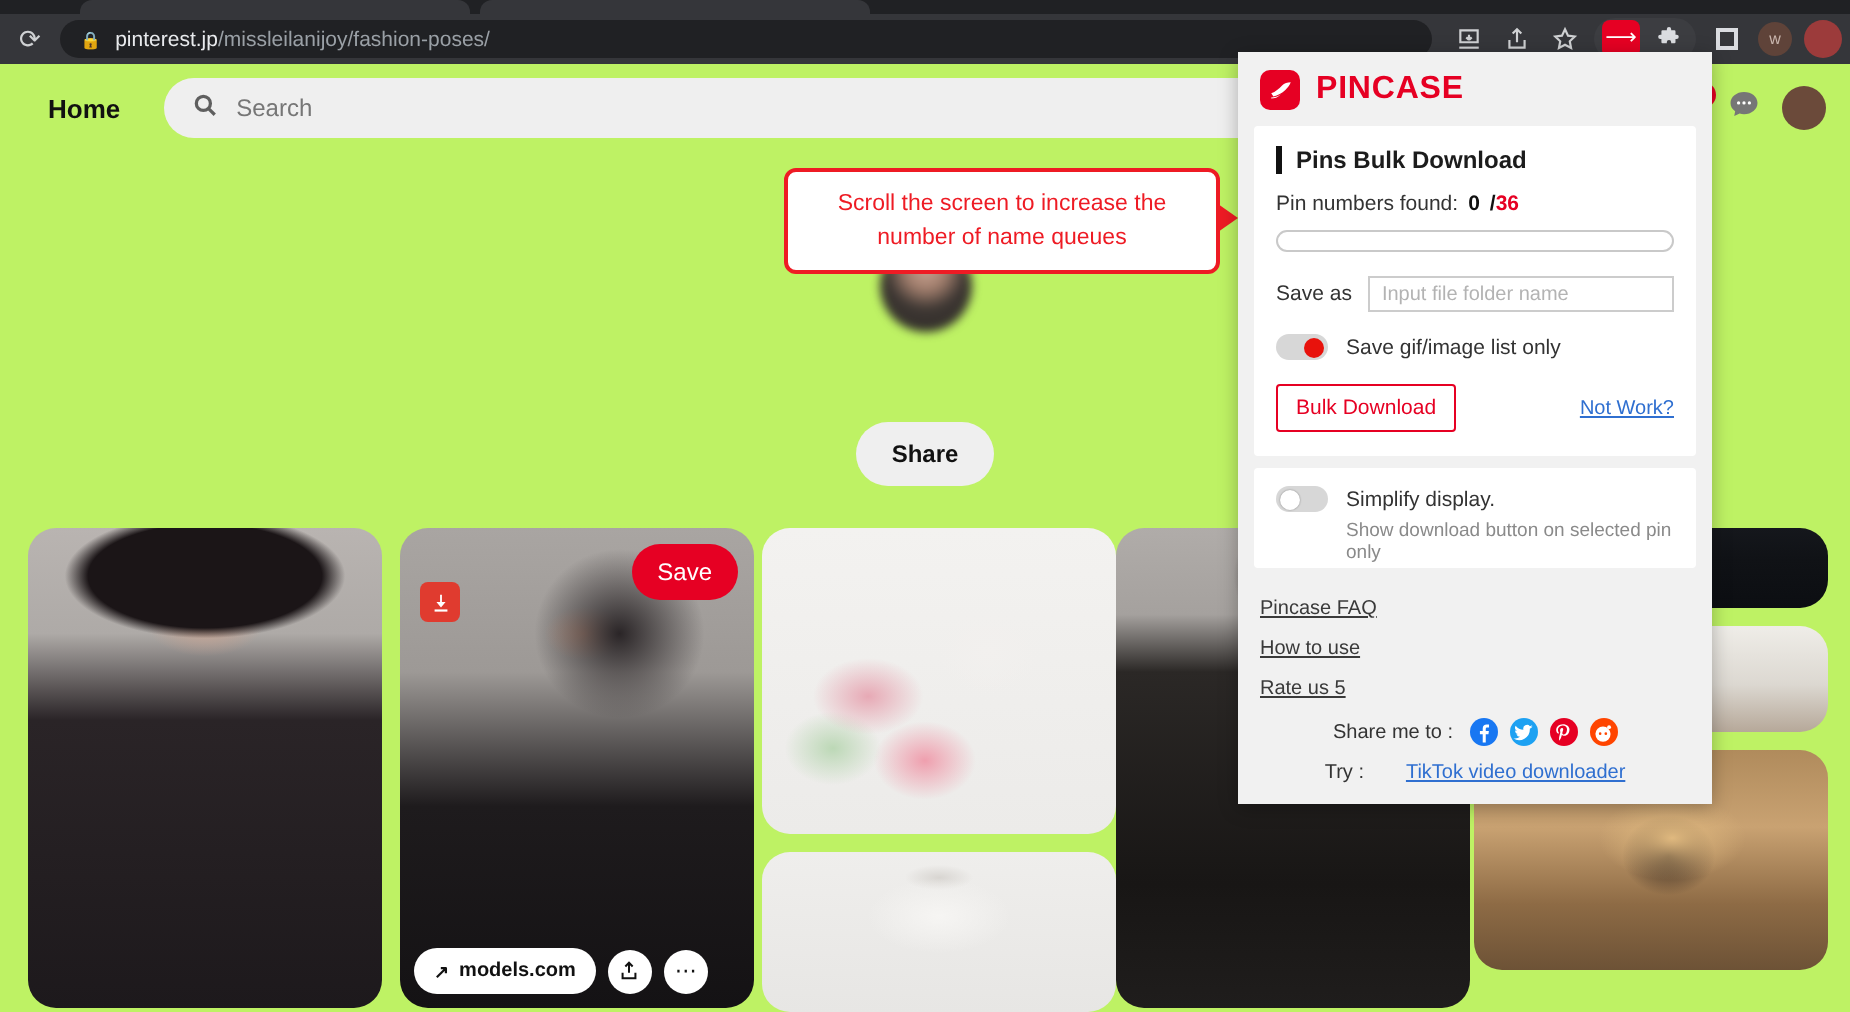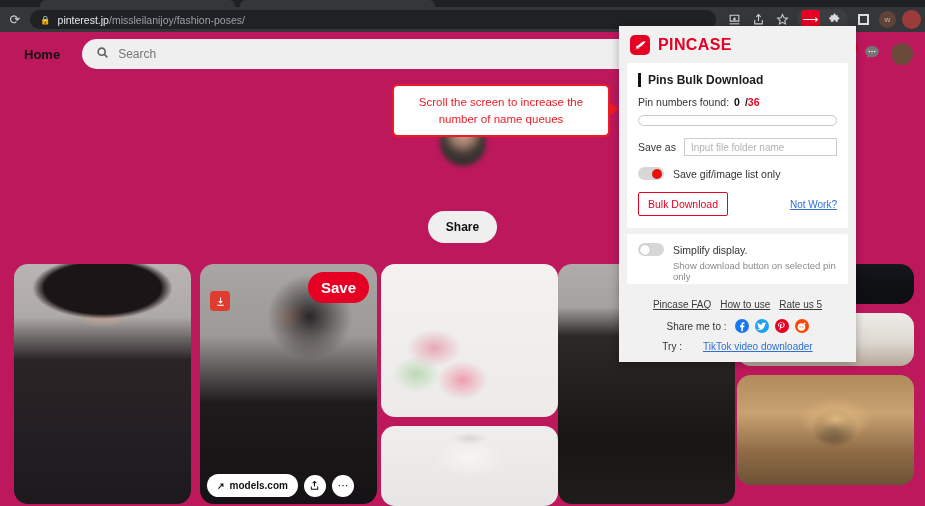--- a/index.html
+++ b/index.html
@@ -66,21 +66,21 @@
     background: #5f4339; color: #c9b5ad; font-size: 8px;
     display: flex; align-items: center; justify-content: center; margin: 0 4px;
   }
   .avatar-tb2 {
     width: 19px; height: 19px; border-radius: 50%;
     background: #9c3b3b; color: #fff; font-size: 8.5px;
     display: flex; align-items: center; justify-content: center; margin-left: 2px;
   }
 
   
-  .page { position: absolute; top: 32px; left: 0; width: 925px; height: 474px; background: #be185d; }
+  .page { position: absolute; top: 32px; left: 0; width: 925px; height: 474px; background: #bef264; }
   .pin-header {
     height: 44px; display: flex; align-items: center; padding: 0 8px;
   }
   .nav-home {
     font-size: 13px; font-weight: bold; color: #111;
     padding: 0 14px; margin-left: 2px;
   }
   .search-box {
     flex: 1; height: 30px; background: #efefef; border-radius: 16px;
     display: flex; align-items: center; padding: 0 14px; margin: 0 8px;
@@ -160,21 +160,21 @@
       radial-gradient(ellipse 22% 26% at 40% 50%, #e7e2da 0%, rgba(231,226,218,0) 80%),
       linear-gradient(180deg, #efede8 0%, #dcd8d1 55%, #b6a899 100%); }
   .img8 { background:
       radial-gradient(ellipse 26% 24% at 56% 40%, #e0b97f 0%, rgba(224,185,127,0) 80%),
       radial-gradient(ellipse 16% 22% at 55% 48%, #3a2c22 0%, rgba(58,44,34,0) 82%),
       linear-gradient(180deg, #b08b5c 0%, #c9a272 35%, #8e6b45 70%, #6d5236 100%); }
 
   
   .save-btn {
     position: absolute; top: 8px; right: 8px;
-    background: #e60023; color: #fff; font-size: 15px; font-weight: bold;
+    background: #e60023; color: #fff; font-size: 12px; font-weight: normal;
     border-radius: 16px; padding: 7px 13px; border: none; cursor: pointer; text-align: center;
   }
   .dl-badge {
     position: absolute; top: 27px; left: 10px;
     width: 20px; height: 20px; border-radius: 4px; background: #e03b2f;
     display: flex; align-items: center; justify-content: center;
     color: #fff; font-size: 11px; line-height: 1; cursor: pointer;
   }
   .card-foot {
     position: absolute; left: 7px; right: 7px; bottom: 7px;
@@ -265,21 +265,21 @@
     font-size: 10.5px; padding: 5px 9px; border-radius: 2px; cursor: pointer;
     font-family: "Liberation Sans", sans-serif;
   }
   .notwork { color: #2f6fd0; font-size: 10px; text-decoration: underline; cursor: pointer; }
 
   .panel2 { padding: 9px 11px 2px; }
   .sub-note { font-size: 9.5px; color: #8a8a8a; margin-top: 4px; margin-left: 35px; }
 
   .footer { padding: 9px 11px 2px; }
   .foot-links {
-    display: flex; justify-content: center; gap: 9px; margin-bottom: 9px;
+    display: flex; justify-content: center; gap: 9px; margin-bottom: 9px; flex-direction: column;
   }
   .foot-links a {
     font-size: 10px; color: #3a3a3a; text-decoration: underline; cursor: pointer;
   }
   .share-row {
     display: flex; align-items: center; justify-content: center; gap: 6px; margin-bottom: 8px;
   }
   .share-lbl { font-size: 10px; color: #333; margin-right: 2px; }
   .soc {
     width: 14px; height: 14px; border-radius: 50%; color: #fff;

